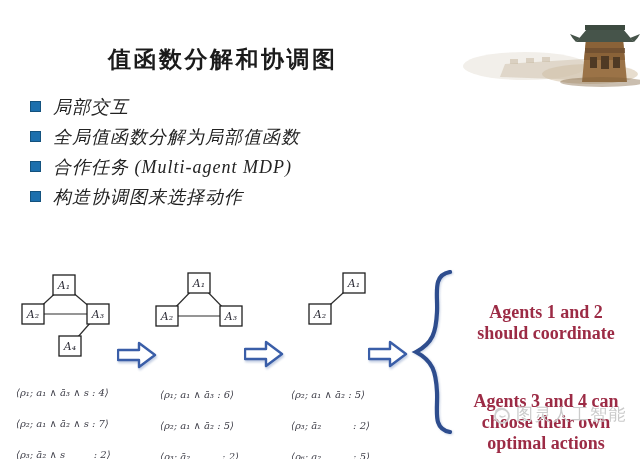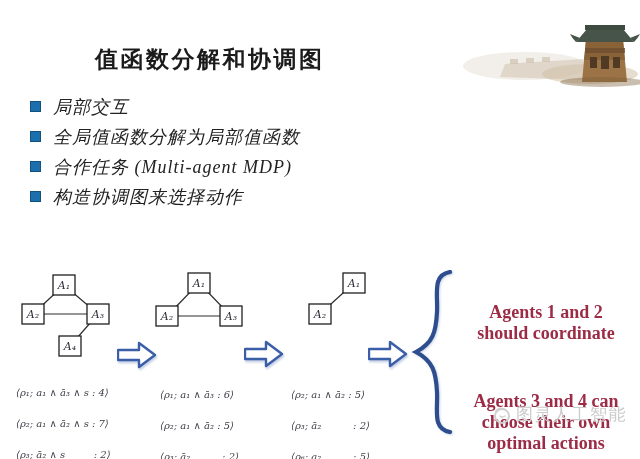--- a/index.html
+++ b/index.html
@@ -5,21 +5,21 @@
   html,body{margin:0;padding:0;background:#888;}
   .slide{
     position:relative;
     width:640px;height:459px;
     background:#ffffff;
     overflow:hidden;
     font-family:"Liberation Serif","DejaVu Serif",serif;
   }
   
   .title{
-    position:absolute;left:95px;top:44px;
+    position:absolute;left:108px;top:44px;
     font-size:23px;font-weight:700;letter-spacing:2.5px;
     color:#1b1b1b;
   }
   
   .bullets{position:absolute;left:30px;top:96px;width:420px;font-style:italic;}
   .bullet{display:flex;align-items:flex-start;height:30px;}
   .bullet .sq{
     width:11px;height:11px;margin:5px 12px 0 0;flex:0 0 11px;
     background:#1c6fad;border:1px solid #14527e;box-sizing:border-box;
   }

